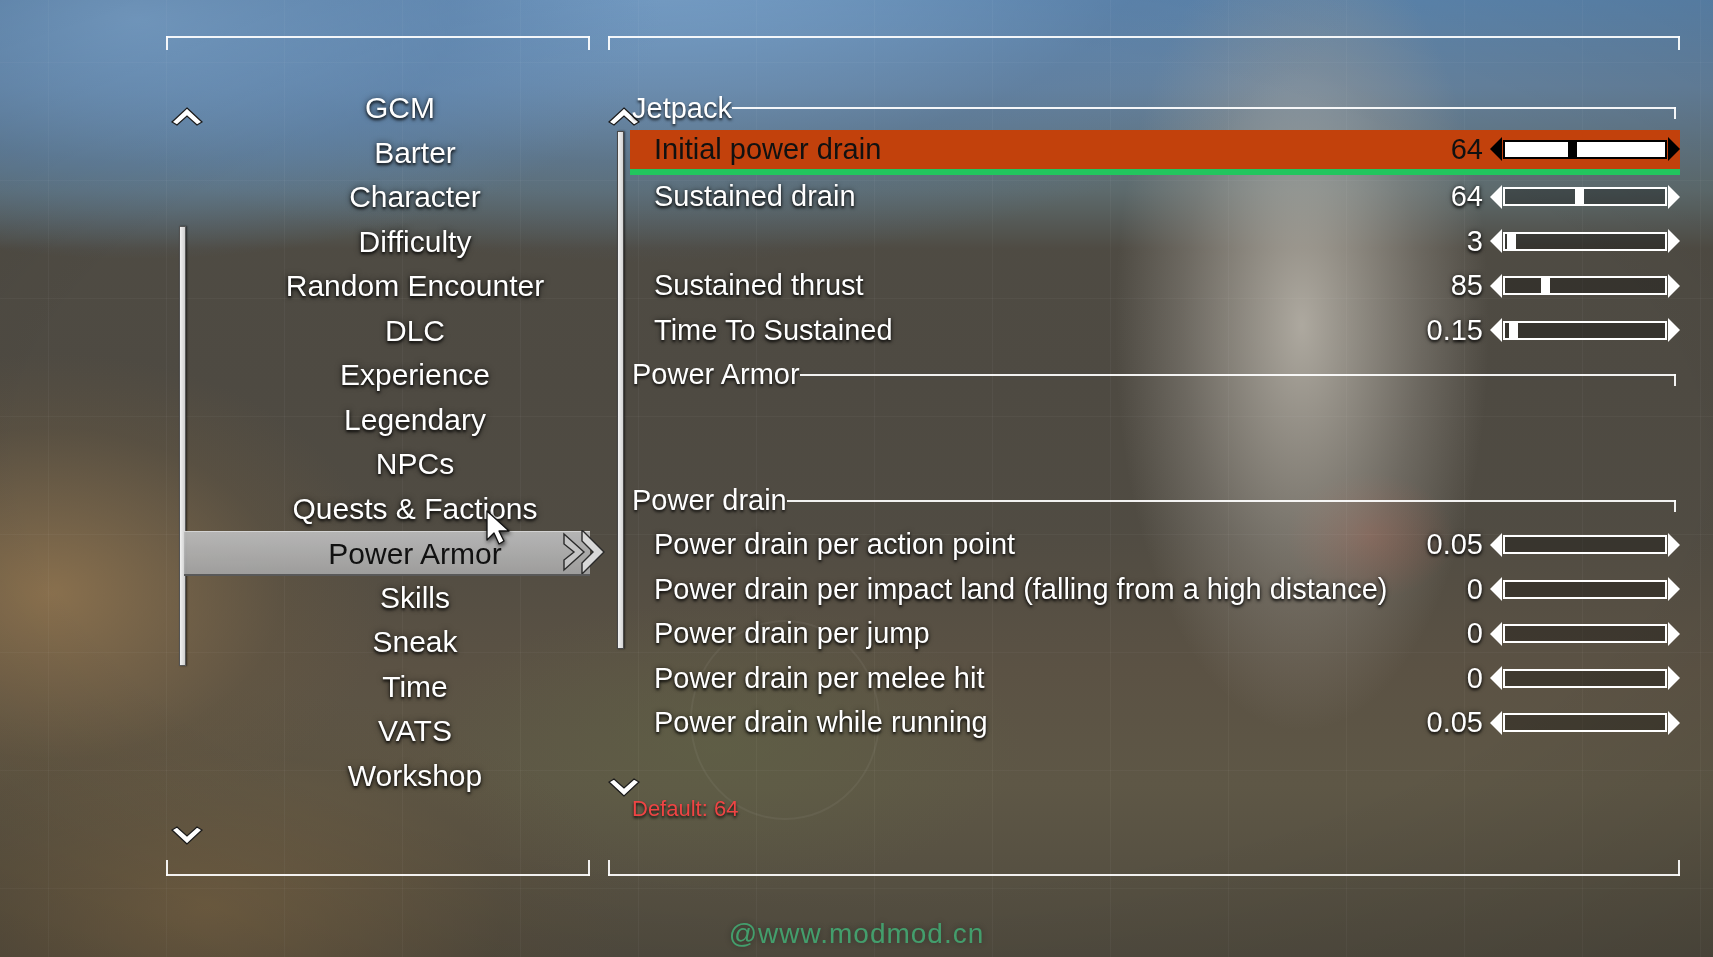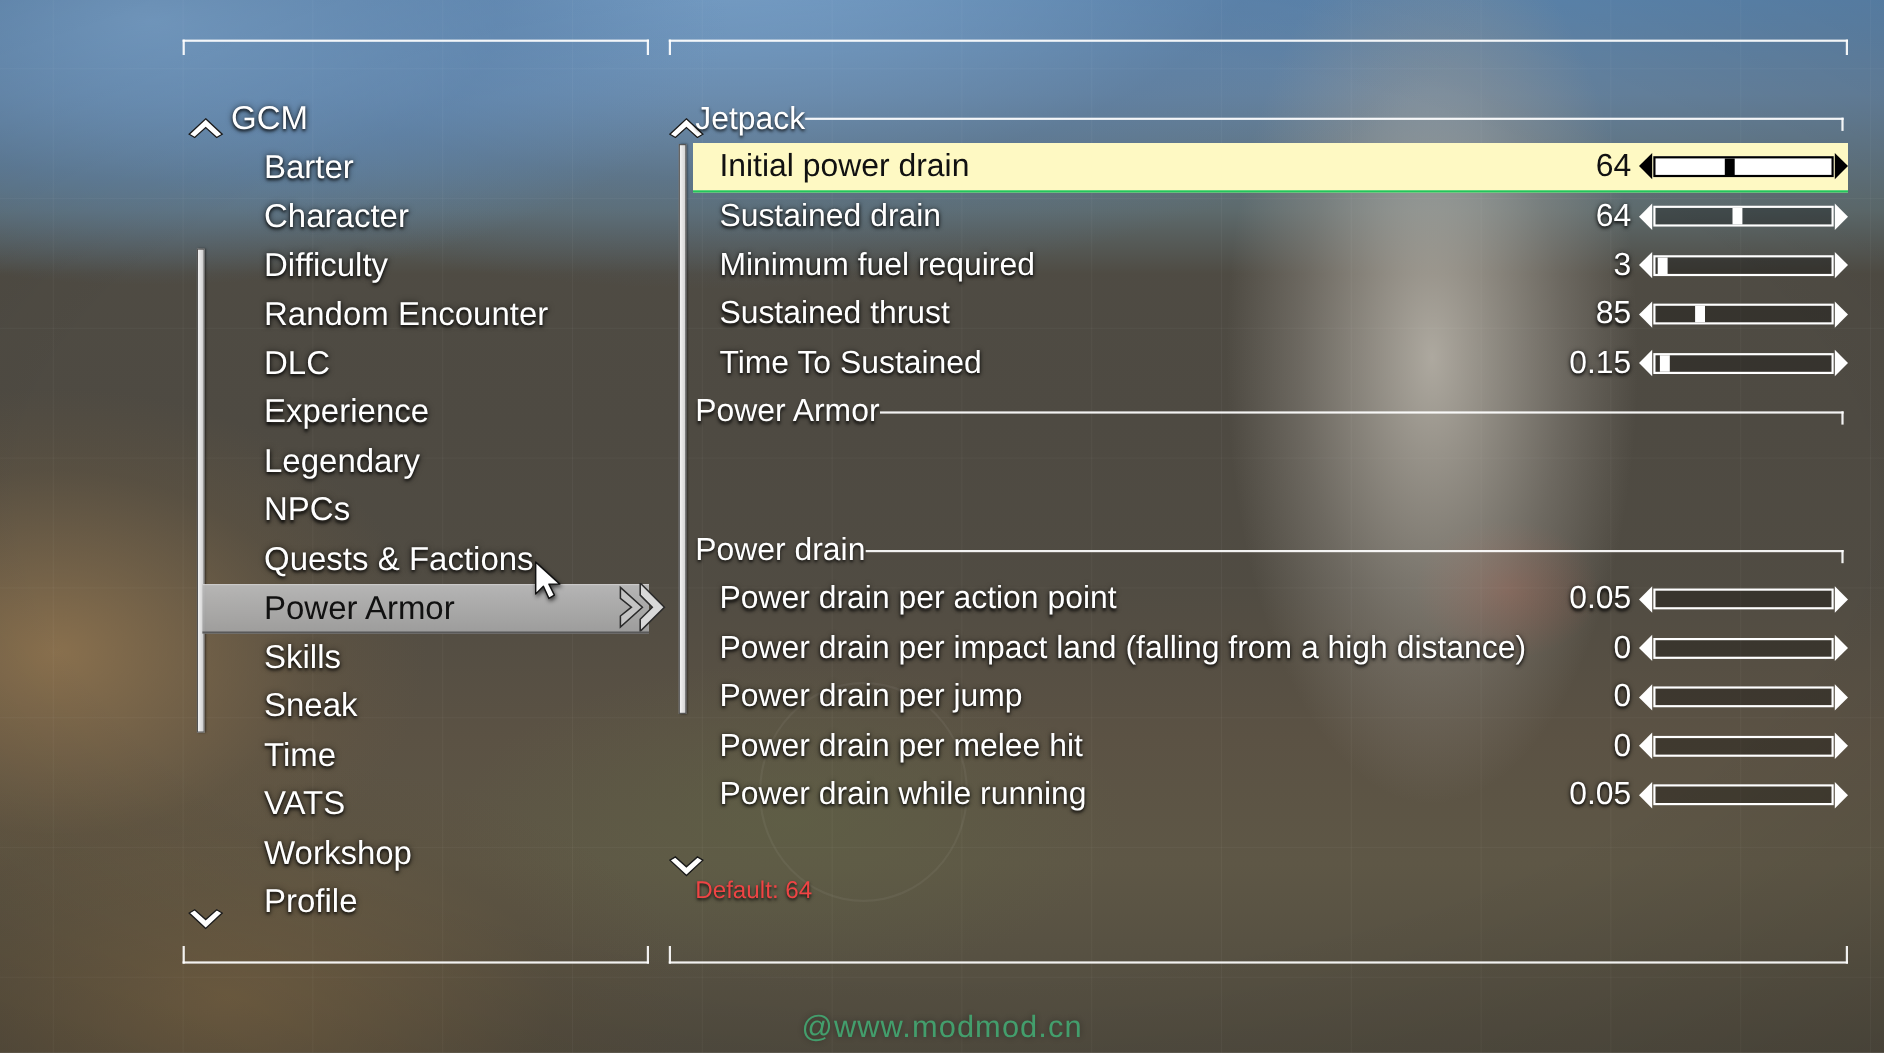--- a/index.html
+++ b/index.html
@@ -110,20 +110,21 @@
   }
   .menu-item {
     position: relative;
     height: 44.5px;
     line-height: 44.5px;
     color: #ffffff;
     font-size: 30px;
     white-space: nowrap;
     text-shadow: 0 2px 3px rgba(0,0,0,0.85), 0 0 6px rgba(0,0,0,0.6);
     padding-left: 56px;
+    text-align: center;
   }
   .menu-item.root { padding-left: 26px; }
   .menu-item.selected {
     background: linear-gradient(180deg, rgba(186,186,186,0.95), rgba(163,163,163,0.93));
     color: #111;
     text-shadow: none;
     border-top: 1px solid rgba(255,255,255,0.55);
     border-bottom: 2px solid rgba(80,80,80,0.9);
   }
   
@@ -202,24 +203,24 @@
     position: relative;
     height: 44.5px;
     display: flex;
     align-items: center;
     color: #fff;
     font-size: 29px;
     text-shadow: 0 2px 3px rgba(0,0,0,0.85), 0 0 5px rgba(0,0,0,0.55);
     padding-left: 24px;
   }
   .setting-row.selected {
-    background: #fef9c3;
+    background: #c2410c;
     color: #111;
     text-shadow: none;
-    border-bottom: 2px solid #22c55e;
+    border-bottom: 6px solid #22c55e;
   }
   .setting-row .s-label { flex: 0 0 auto; white-space: nowrap; }
   .setting-row .s-spacer { flex: 1 1 auto; }
   .setting-row .s-value {
     flex: 0 0 auto;
     font-size: 29px;
     margin-right: 7px;
     white-space: nowrap;
   }
 
@@ -316,21 +317,20 @@
       <div class="menu-item"><span>Experience</span></div>
       <div class="menu-item"><span>Legendary</span></div>
       <div class="menu-item"><span>NPCs</span></div>
       <div class="menu-item"><span>Quests &amp; Factions</span></div>
       <div class="menu-item selected"><span>Power Armor</span></div>
       <div class="menu-item"><span>Skills</span></div>
       <div class="menu-item"><span>Sneak</span></div>
       <div class="menu-item"><span>Time</span></div>
       <div class="menu-item"><span>VATS</span></div>
       <div class="menu-item"><span>Workshop</span></div>
-      <div class="menu-item"><span>Profile</span></div>
     </div>
 
   <div class="chevron" id="left-down-chevron">
     <svg width="34" height="20" viewBox="0 0 34 20">
       <polygon points="17,18 2,4 7,1 17,10 27,1 32,4" fill="#ffffff" stroke="#1a1a1a" stroke-width="1.2"></polygon>
     </svg>
   </div>
 
   <div id="selected-arrow">
     <svg width="60" height="44" viewBox="0 0 60 44">
@@ -394,21 +394,20 @@
           </svg>
           <div class="track">
             <div class="knob" style="left: calc(46% - 4px);"></div>
           </div>
           <svg width="13" height="26" viewBox="0 0 13 26" class="arrow-r">
             <polygon points="13,13 1,1 1,25" fill="#ffffff"></polygon>
           </svg>
         </div>
       </div>
       <div class="setting-row">
-        <span class="s-label">Minimum fuel required</span>
         <span class="s-spacer"></span>
         <span class="s-value">3</span>
         <div class="slider">
           <svg width="13" height="26" viewBox="0 0 13 26" class="arrow-l">
             <polygon points="0,13 12,1 12,25" fill="#ffffff"></polygon>
           </svg>
           <div class="track">
             <div class="knob" style="left: calc(4% - 4px);"></div>
           </div>
           <svg width="13" height="26" viewBox="0 0 13 26" class="arrow-r">

